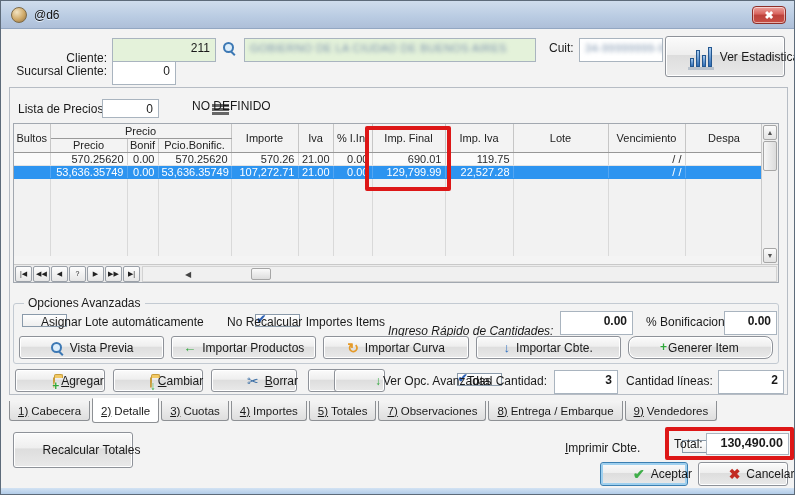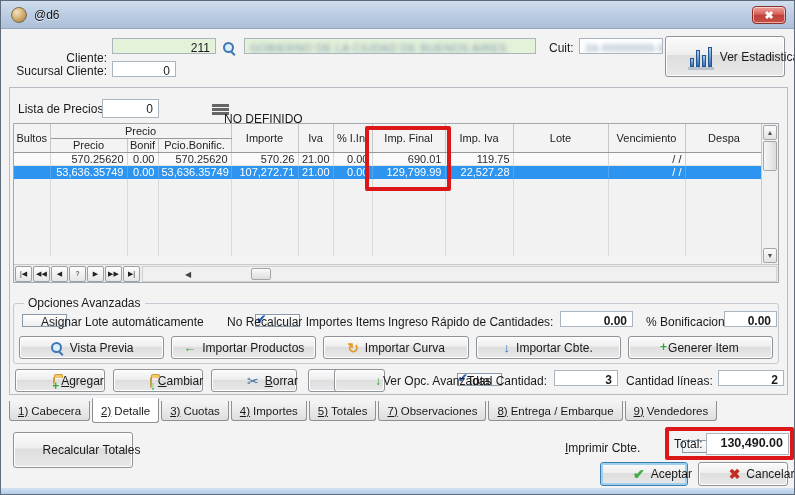--- a/index.html
+++ b/index.html
@@ -17,21 +17,21 @@
     background:linear-gradient(#eba29d,#d8625c 45%,#bc423c 50%,#c94f44);
     border:1px solid #8e2f29;box-shadow:inset 0 0 0 1px rgba(255,255,255,.55);
     color:#fff;font-weight:bold;font-size:11px;display:flex;align-items:center;justify-content:center;cursor:pointer;}
   .frame-bottom{position:absolute;left:0;bottom:0;width:100%;height:6px;
     background:linear-gradient(#d2e2f3,#b2cce8);}
   
   .lbl{position:absolute;white-space:nowrap;}
   .lbl.r{text-align:right;}
   .inp{position:absolute;border:1px solid #a9b4bf;background:#fff;padding:2px 5px;
        font-family:"Liberation Sans",sans-serif;font-size:12px;color:#1a1a1a;
-       white-space:nowrap;overflow:hidden;height:16px;}
+       white-space:nowrap;overflow:hidden;height:24px;}
   .inp.num{text-align:right;}
   .inp.green{background:#e4f2da;}
   .bold{font-weight:700;}
   .blurred{filter:blur(2px);color:#7d93ad;letter-spacing:.4px;font-size:11px;}
   .btn{display:flex;align-items:center;justify-content:center;gap:6px;
     background:linear-gradient(#fbfbfb,#eeeeee 45%,#dddddd 46%,#e9e9e9);
     border:1px solid #8e9299;border-radius:3px;box-shadow:inset 0 0 0 1px #fff;
     font-size:12px;color:#1a1a1a;cursor:pointer;white-space:nowrap;}
   .abs{position:absolute;padding-left:43px;}
   .chk{display:inline-block;width:13px;height:13px;border:1px solid #8a9aaa;
@@ -139,21 +139,21 @@
   <div class="lbl r" style="left:6px;top:63px;width:100px;">Sucursal Cliente:</div>
   <div class="inp num" style="left:111px;top:60px;width:64px;">0</div>
 
   
   <div class="main-box"></div>
 
   
   <div class="lbl" style="left:17px;top:101px;">Lista de Precios:</div>
   <div class="inp num" style="left:101px;top:98px;width:57px;height:19px;">0</div>
   <span class="ic ic-hamburger abs" style="left:165px;top:101px;"></span>
-  <div class="lbl" style="left:191px;top:111px;margin-left:32px;">NO DEFINIDO</div>
+  <div class="lbl" style="left:191px;top:98px;">NO DEFINIDO</div>
 
   
   <div class="grid">
     <table class="grid-t">
         <colgroup>
           <col style="width: 36px;">
           <col style="width: 77px;">
           <col style="width: 31px;">
           <col style="width: 73px;">
           <col style="width: 67px;">
@@ -324,42 +324,42 @@
   
   <div class="redbox" style="left:364px;top:125px;width:86px;height:65px;"></div>
 
   
   <div class="opts-box">
     <span class="opts-legend">Opciones Avanzadas</span>
     <span class="chk abs" id="chk-asignar" style="left:8px;top:10px;"></span>
     <span class="lbl" style="left:27px;top:11px;">Asignar Lote automáticamente</span>
     <span class="chk abs checked" style="left:193px;top:10px;"></span>
     <span class="lbl" style="left:213px;top:11px;">No Recalcular Importes Items</span>
-    <span class="lbl" style="left:374px;top:11px;">Ingreso Rápido de Cantidades:</span>
+    <span class="lbl" style="left:374px;top:20px;font-style:italic;">Ingreso Rápido de Cantidades:</span>
     <div class="inp num bold" style="left:546px;top:7px;width:73px;">0.00</div>
     <span class="lbl" style="left:632px;top:11px;">% Bonificacion:</span>
     <div class="inp num bold" style="left:710px;top:7px;width:53px;">0.00</div>
     <div id="opt-btn-row" style="position:absolute;left:5px;right:5px;top:32px;height:23px;display:flex;gap:7px;">
         <button class="btn" style="flex: 1 1 0%;">
           <span class="ic ic-magnifier"></span>
           <span>Vista Previa</span>
         </button>
         <button class="btn" style="flex: 1 1 0%;">
           <span class="ic ic-glyph ic-arrow-left-green">←</span>
           <span>Importar Productos</span>
         </button>
         <button class="btn" style="flex: 1 1 0%;">
           <span class="ic ic-glyph ic-refresh-orange">↻</span>
           <span>Importar Curva</span>
         </button>
         <button class="btn" style="flex: 1 1 0%;">
           <span class="ic ic-glyph ic-arrow-down-blue">↓</span>
           <span>Importar Cbte.</span>
         </button>
-        <button class="btn" style="flex: 1 1 0%;">
+        <button class="btn" style="flex: 1 1 0%; border-radius: 8px;">
           <span class="ic ic-folder-plus"></span>
           <span>Generer Item</span>
         </button>
       </div>
   </div>
 
   
   <button class="btn abs" style="left:14px;top:368px;width:90px;height:23px;">
     <span class="ic ic-folder ic-folder-plus"></span>
     <span data-mn=""><u>A</u>gregar</span>

